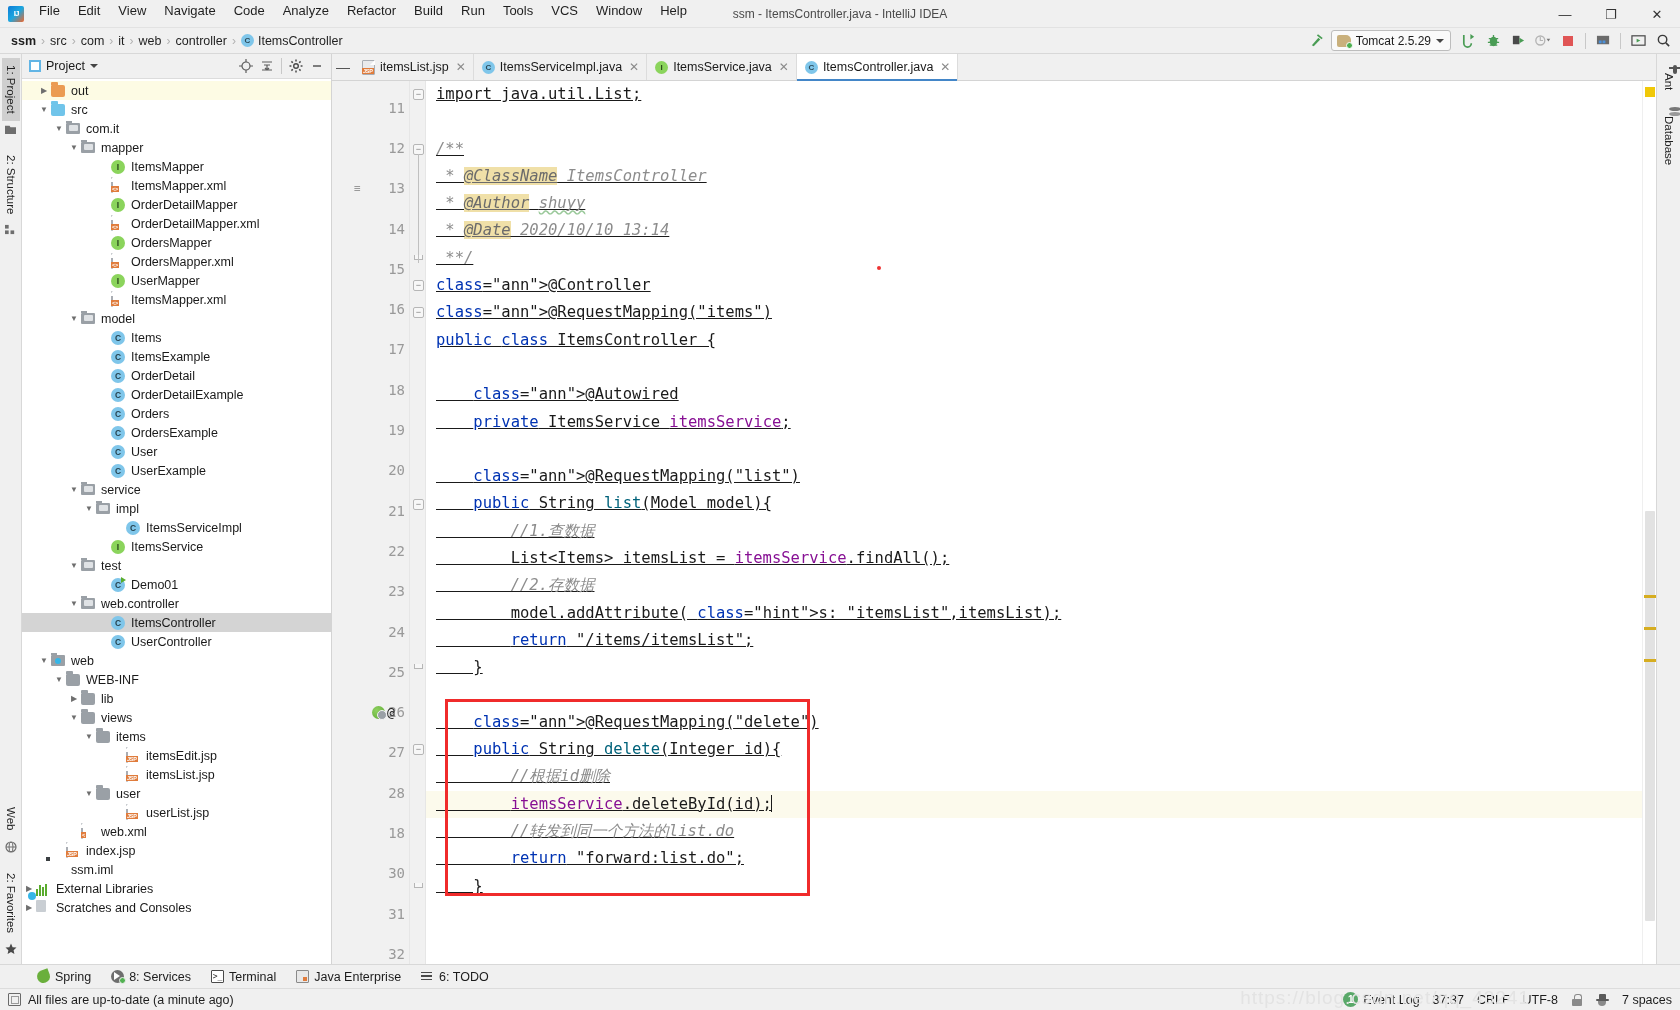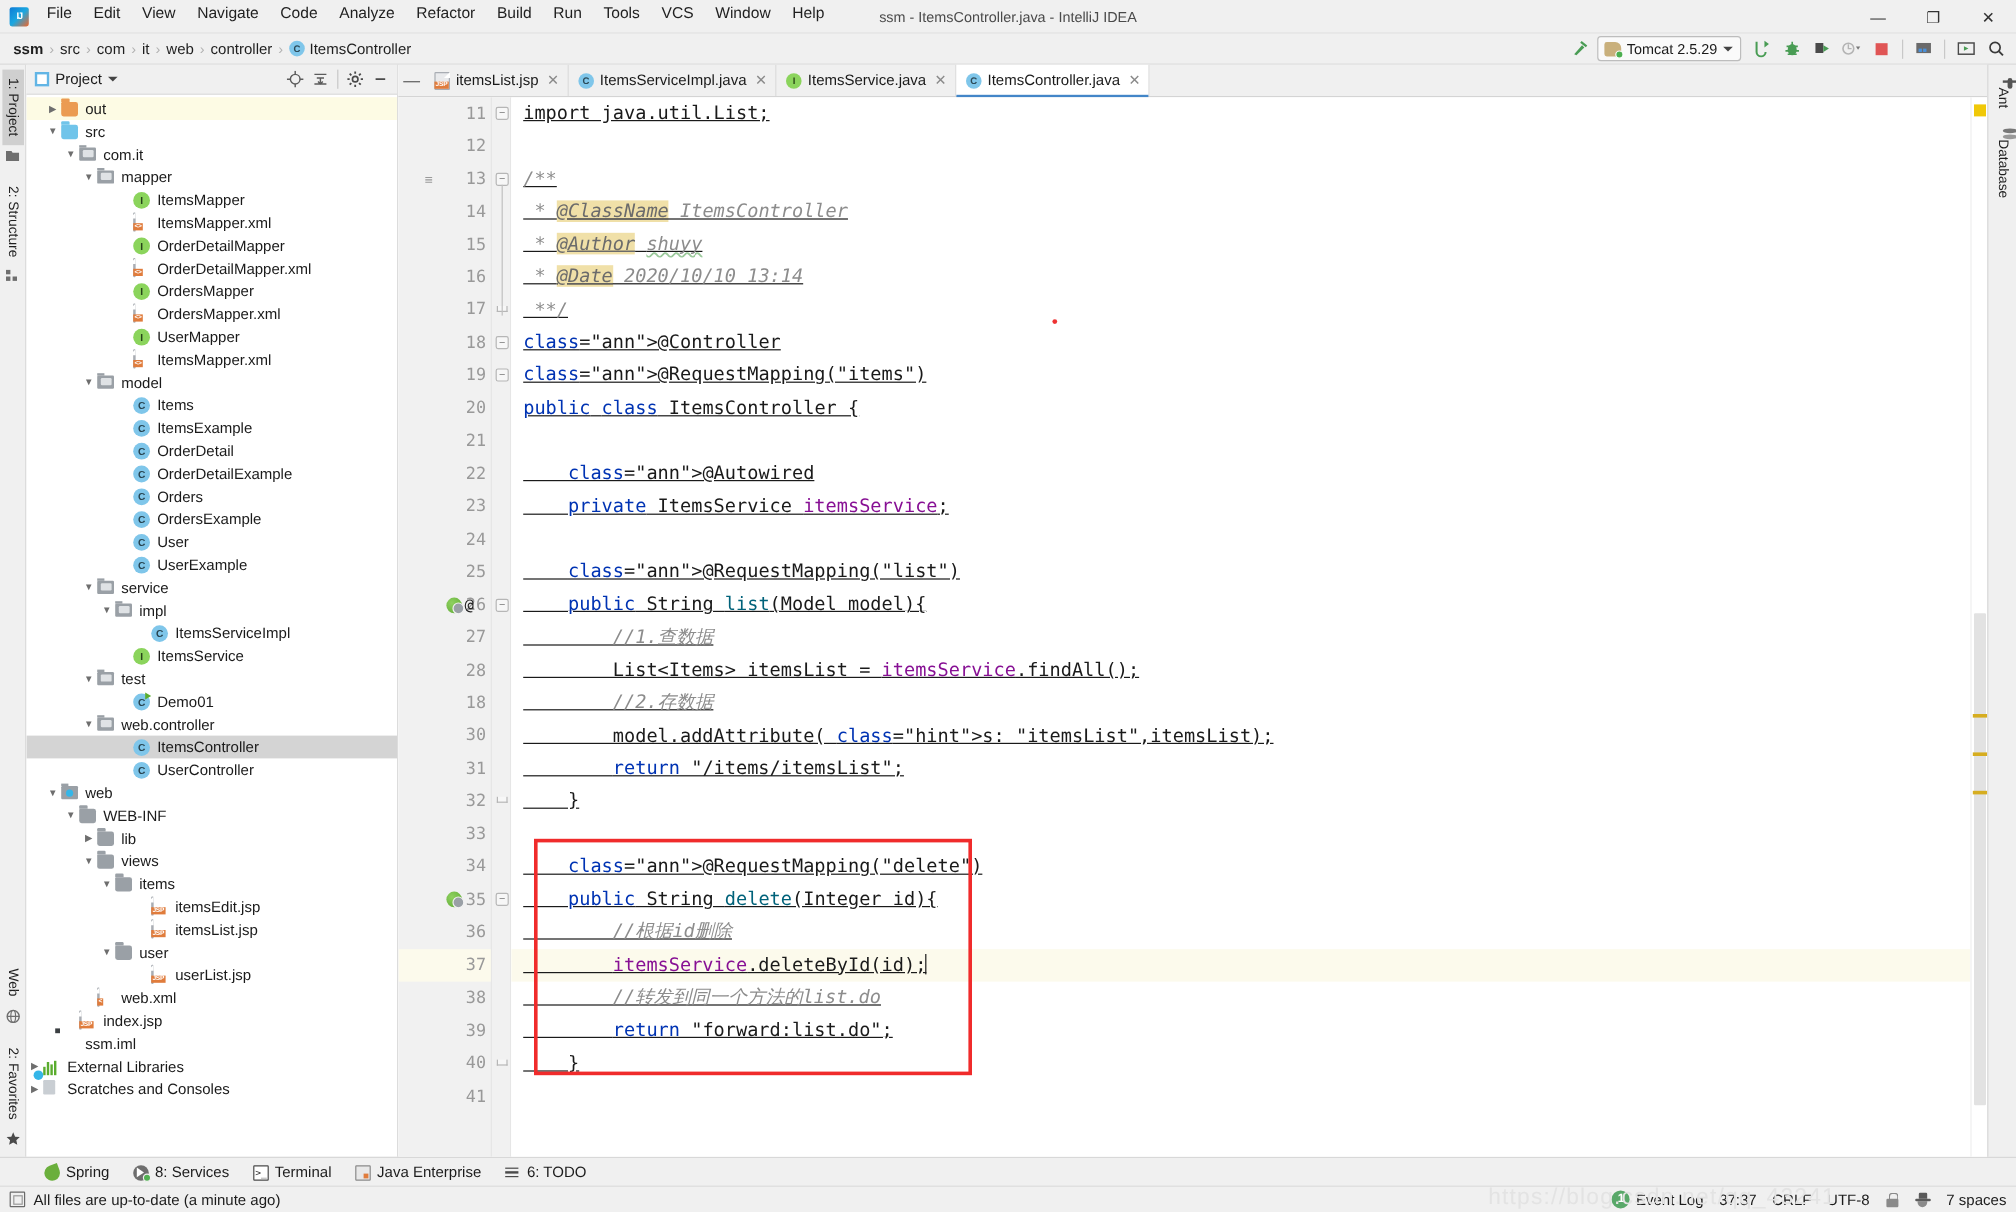--- a/index.html
+++ b/index.html
@@ -178,21 +178,21 @@
   .tabx { color:#8a8a8a; font-size: 12px; margin-left: 2px; }
 
   .code-area { flex: 1; display: flex; min-height: 0; position: relative; overflow: hidden; }
   .gutter {
     width: 78px; background: #f1f1f1; flex: none; border-right: 1px solid #e6e6e6;
     position: relative; padding-top: 0;
   }
   .gline {
     height: 27.3px; display: flex; align-items: center; justify-content: flex-end;
     font-family: "DejaVu Sans Mono", monospace; font-size: 14px; color: #999;
-    padding-right: 4px; position: relative;
+    padding-right: 4px; position: relative; margin-top: 13px;
   }
   .gline.cur { background:#fcfaec; }
   .gmark { position: absolute; left: 40px; display: flex; align-items: center; gap: 2px; }
   .spring-ic {
     width: 13px; height: 13px; border-radius: 50%;
     background: radial-gradient(circle at 35% 35%, #8fd160, #5ca832);
     position: relative;
   }
   .spring-ic::after{
     content:""; position:absolute; right:-2px; bottom:-1px; width:8px;height:8px;border-radius:50%;
@@ -245,21 +245,21 @@
     position:absolute; left:2px; width:10px; background:#e2e2e2; border-radius:1px;
   }
   .mk { position:absolute; left:1px; width:12px; height:3px; background:#d6ad20; }
 
   
   .toolwin-bar {
     height: 24px; background: #f0f0f0; border-top: 1px solid #d8d8d8;
     display: flex; align-items: center; padding-left: 28px; flex: none; gap: 2px;
   }
   .tw {
-    display:flex; align-items:flex-end; gap:5px; padding: 2px 9px; font-size:12.5px; color:#1c1c1c;
+    display:flex; align-items:flex-start; gap:5px; padding: 2px 9px; font-size:12.5px; color:#1c1c1c;
   }
   .tw-ic { width:13px; height:13px; flex:none; position:relative; }
   .ic-spring { border-radius:50% 0 50% 50%; background:#6aaf3c; transform: rotate(-20deg); }
   .ic-services { border-radius:50%; background:#6e6e6e; position:relative;}
   .ic-services::before{content:"";position:absolute;left:3px;top:2.5px;border-left:6px solid #fff;border-top:4px solid transparent;border-bottom:4px solid transparent;}
   .ic-services::after{content:"";position:absolute;right:-2px;bottom:-1px;width:5px;height:5px;border-radius:50%;background:#52b152;border:1px solid #f0f0f0;}
   .ic-term { border:1px solid #4a4a4a; background:#fff; border-radius:1px; font-size:8px; color:#333;
              display:flex;align-items:center;justify-content:center;font-family:"DejaVu Sans Mono",monospace;}
   .ic-jee { border:1px solid #8a8a8a; background:#e8e8e8; border-radius:1px; position:relative;}
   .ic-jee::after{content:"";position:absolute;right:1px;bottom:1px;width:4px;height:4px;background:#e07c3c;}

